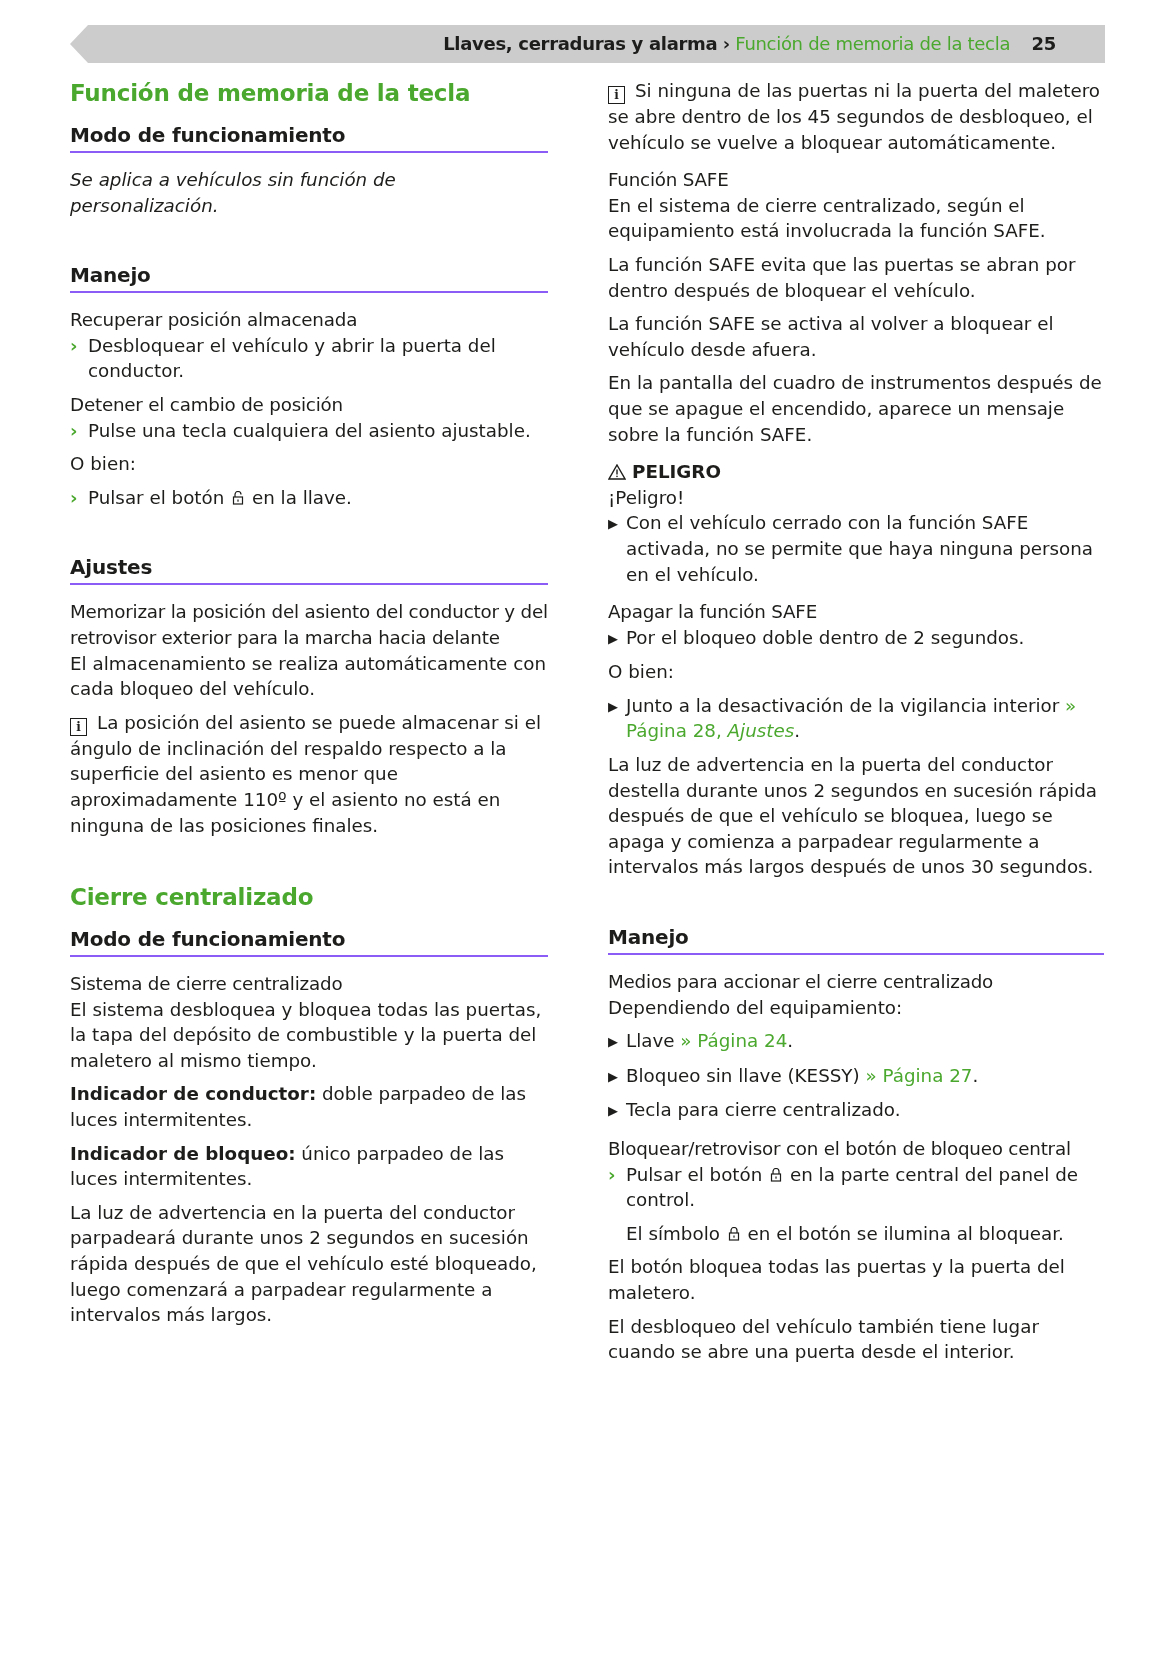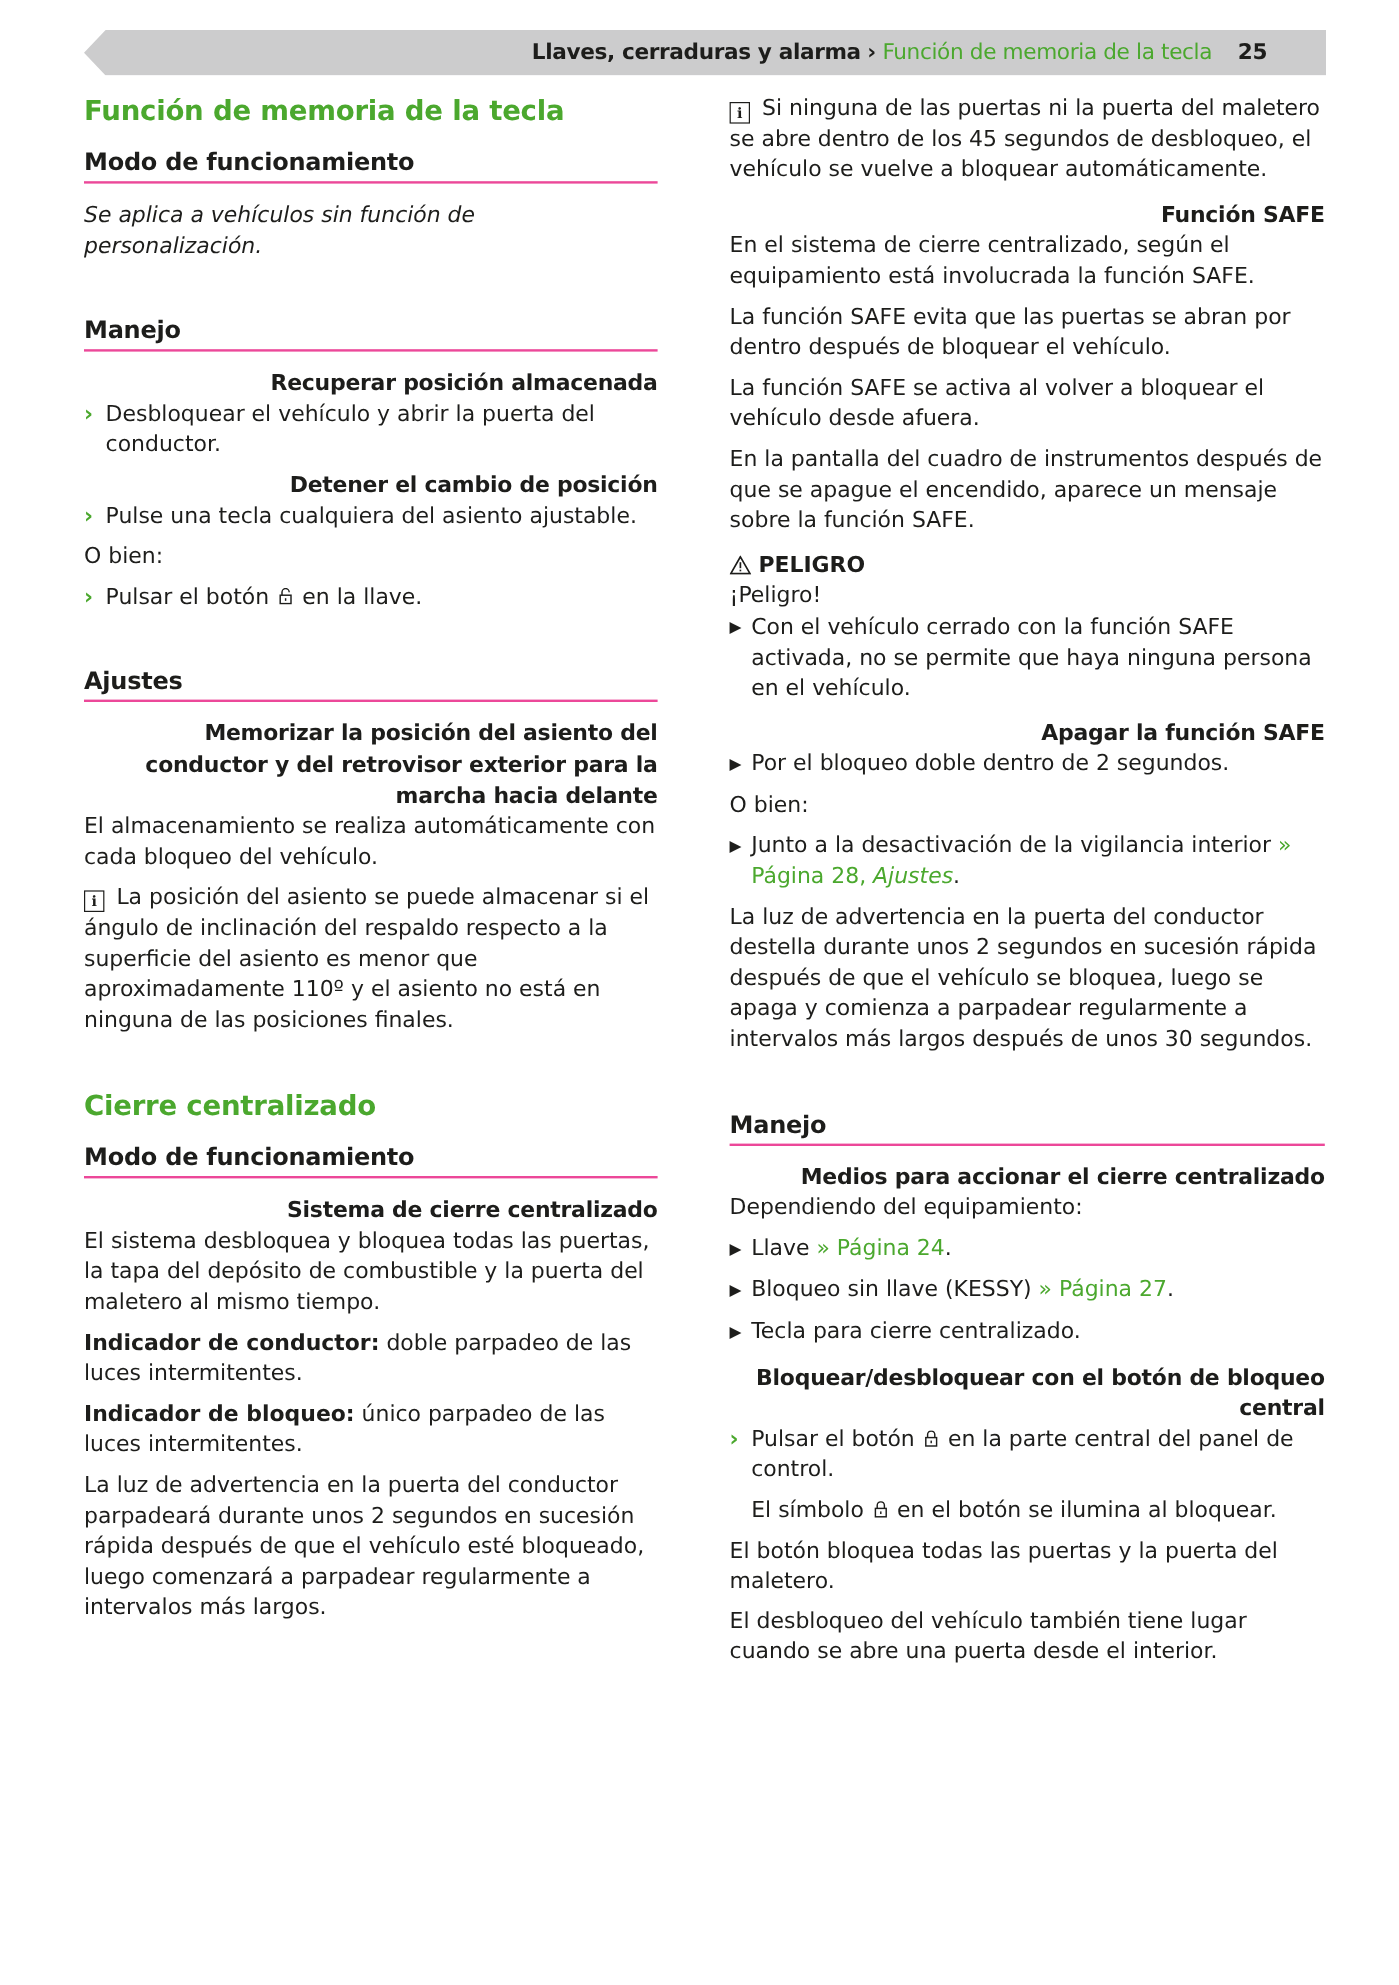--- a/index.html
+++ b/index.html
@@ -19,22 +19,22 @@
     .header-text .crumb { font-weight: bold; color: #1d1d1b; }
     .header-text .sep { font-weight: bold; color: #1d1d1b; }
     .header-text .current { color: #4ba82e; }
     .header-text .page { font-weight: bold; margin-left: 16px; }
 
     .col { position: absolute; top: 78px; width: 478px; font-size: 18.3px; line-height: 25.6px; }
     .col-left { left: 70px; }
     .col-right { left: 608px; width: 496px; }
 
     .h1 { color: #4ba82e; font-weight: bold; font-size: 23px; line-height: 30px; margin: 0 0 14px 0; letter-spacing: -0.2px; }
-    .h2 { font-weight: bold; font-size: 20px; line-height: 26px; padding-bottom: 3px; border-bottom: 2px solid #ec4899; margin: 0 0 14px 0; letter-spacing: -0.2px; }
-    .h3 { font-weight: bold; margin: 0; letter-spacing: -0.2px; text-align: right; }
+    .h2 { font-weight: bold; font-size: 20px; line-height: 26px; padding-bottom: 3px; border-bottom: 2px solid #8b5cf6; margin: 0 0 14px 0; letter-spacing: -0.2px; }
+    .h3 { font-weight: normal; margin: 0; letter-spacing: -0.2px; }
     p { margin: 0 0 8px 0; }
     .italic { font-style: italic; }
     .b { font-weight: bold; }
     .step { display: flex; margin: 0 0 8px 0; }
     .step .mark { width: 18px; flex: none; color: #4ba82e; font-weight: bold; }
     .step .mark.tri { color: #1d1d1b; font-size: 13px; padding-top: 1px; }
     .step .txt { flex: 1; }
     .link { color: #4ba82e; }
     .info-icon {
       display: inline-block; width: 15px; height: 16px; border: 1.5px solid #1d1d1b;
@@ -161,21 +161,21 @@
     <span class="txt"><span>Llave</span> <span class="link">» Página 24</span><span>.</span></span>
   </div>
   <div class="step">
     <span class="mark tri">▶</span>
     <span class="txt"><span>Bloqueo sin llave (KESSY)</span> <span class="link">» Página 27</span><span>.</span></span>
   </div>
   <div class="step">
     <span class="mark tri">▶</span>
     <span class="txt">Tecla para cierre centralizado.</span>
   </div>
-  <div class="h3" style="margin-top:12px">Bloquear/desbloquear con el botón de bloqueo central</div>
+  <div class="h3" style="margin-top:12px">Bloquear/retrovisor con el botón de bloqueo central</div>
   <div class="step">
     <span class="mark">›</span>
     <span class="txt">
       <span>Pulsar el botón</span>
       <svg class="lock-icon" viewBox="0 0 12 14">
           <path d="M3 6 V3.5 a3 3 0 0 1 6 0 V6" fill="none" stroke="#1d1d1b" stroke-width="1.2"></path>
           <rect x="1.5" y="6" width="9" height="7" fill="none" stroke="#1d1d1b" stroke-width="1.2"></rect>
           <rect x="5.4" y="8.5" width="1.2" height="2.2" fill="#1d1d1b"></rect>
         </svg>
       <span>en la parte central del panel de control.</span>

